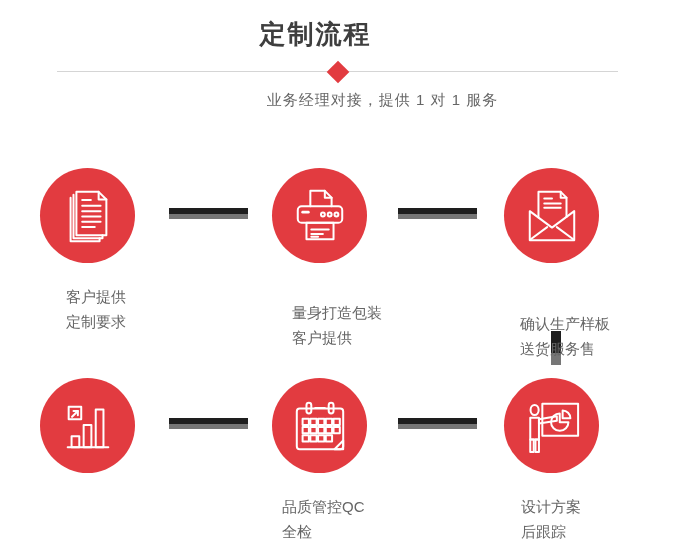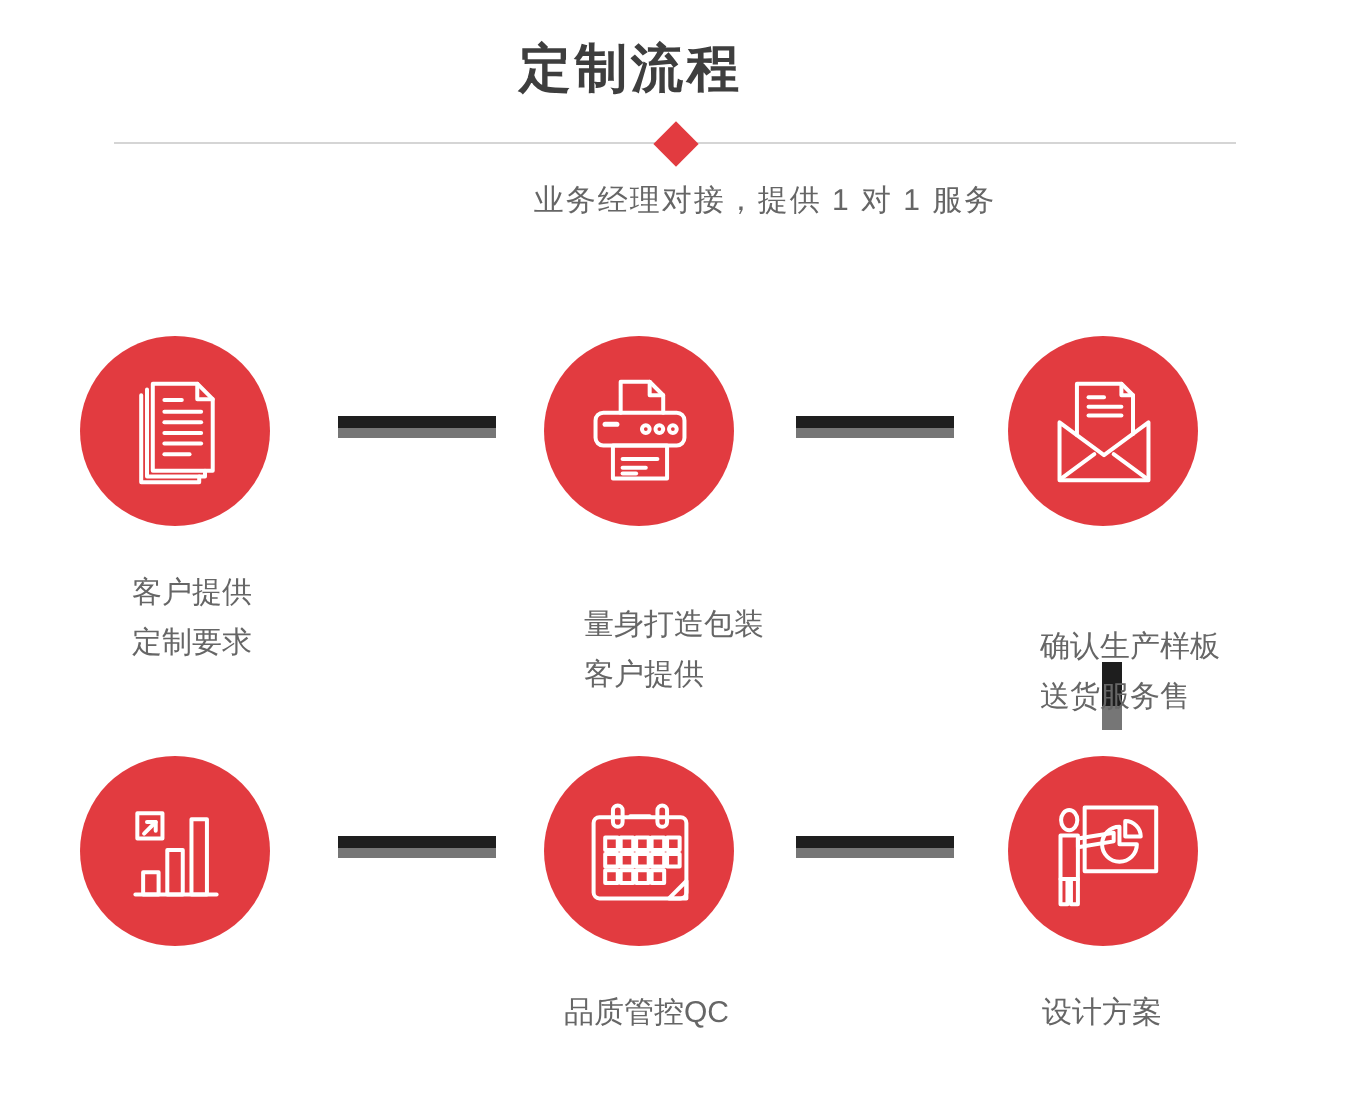--- a/index.html
+++ b/index.html
@@ -172,18 +172,20 @@
   <div class="step-label lb2">
     <div>量身打造包装</div>
     <div>客户提供</div>
   </div>
   <div class="step-label lb3">
     <div>确认生产样板</div>
     <div>送货服务售</div>
   </div>
   <div class="step-label lb5">
     <div>品质管控QC</div>
+    <div>全检</div>
   </div>
   <div class="step-label lb6">
     <div>设计方案</div>
+    <div>后跟踪</div>
   </div>
 
 </div>
 
 </body></html>

